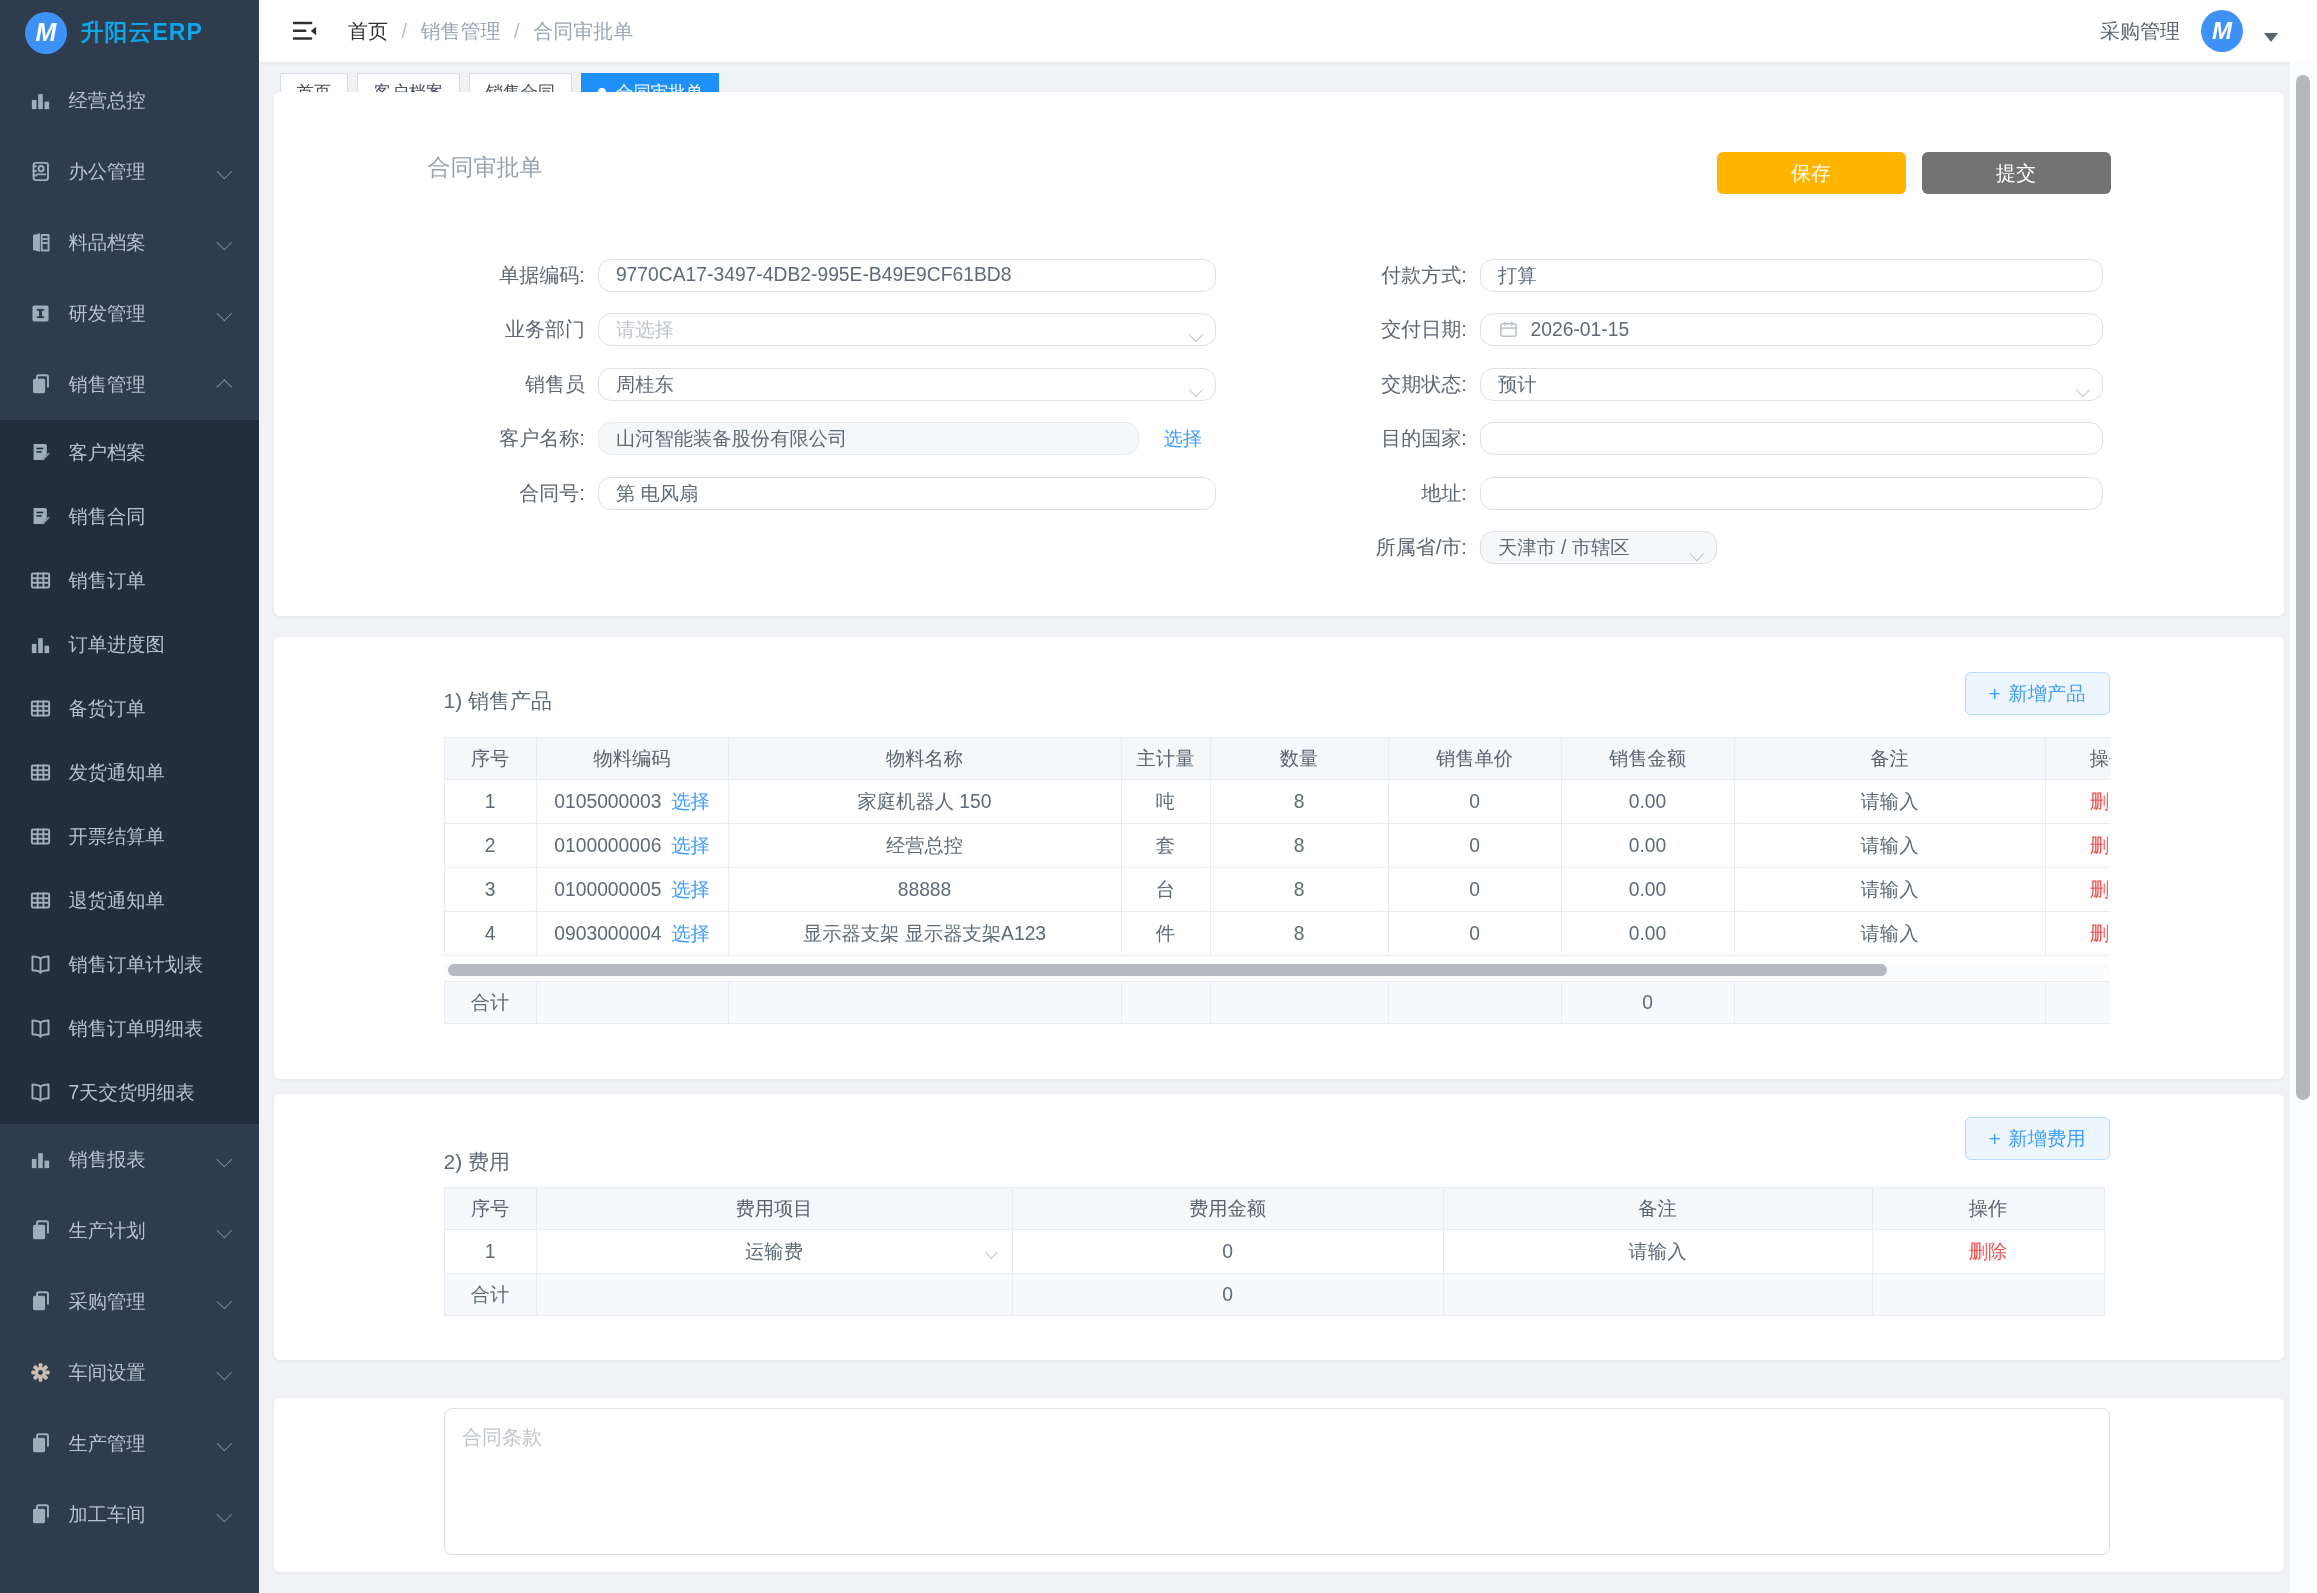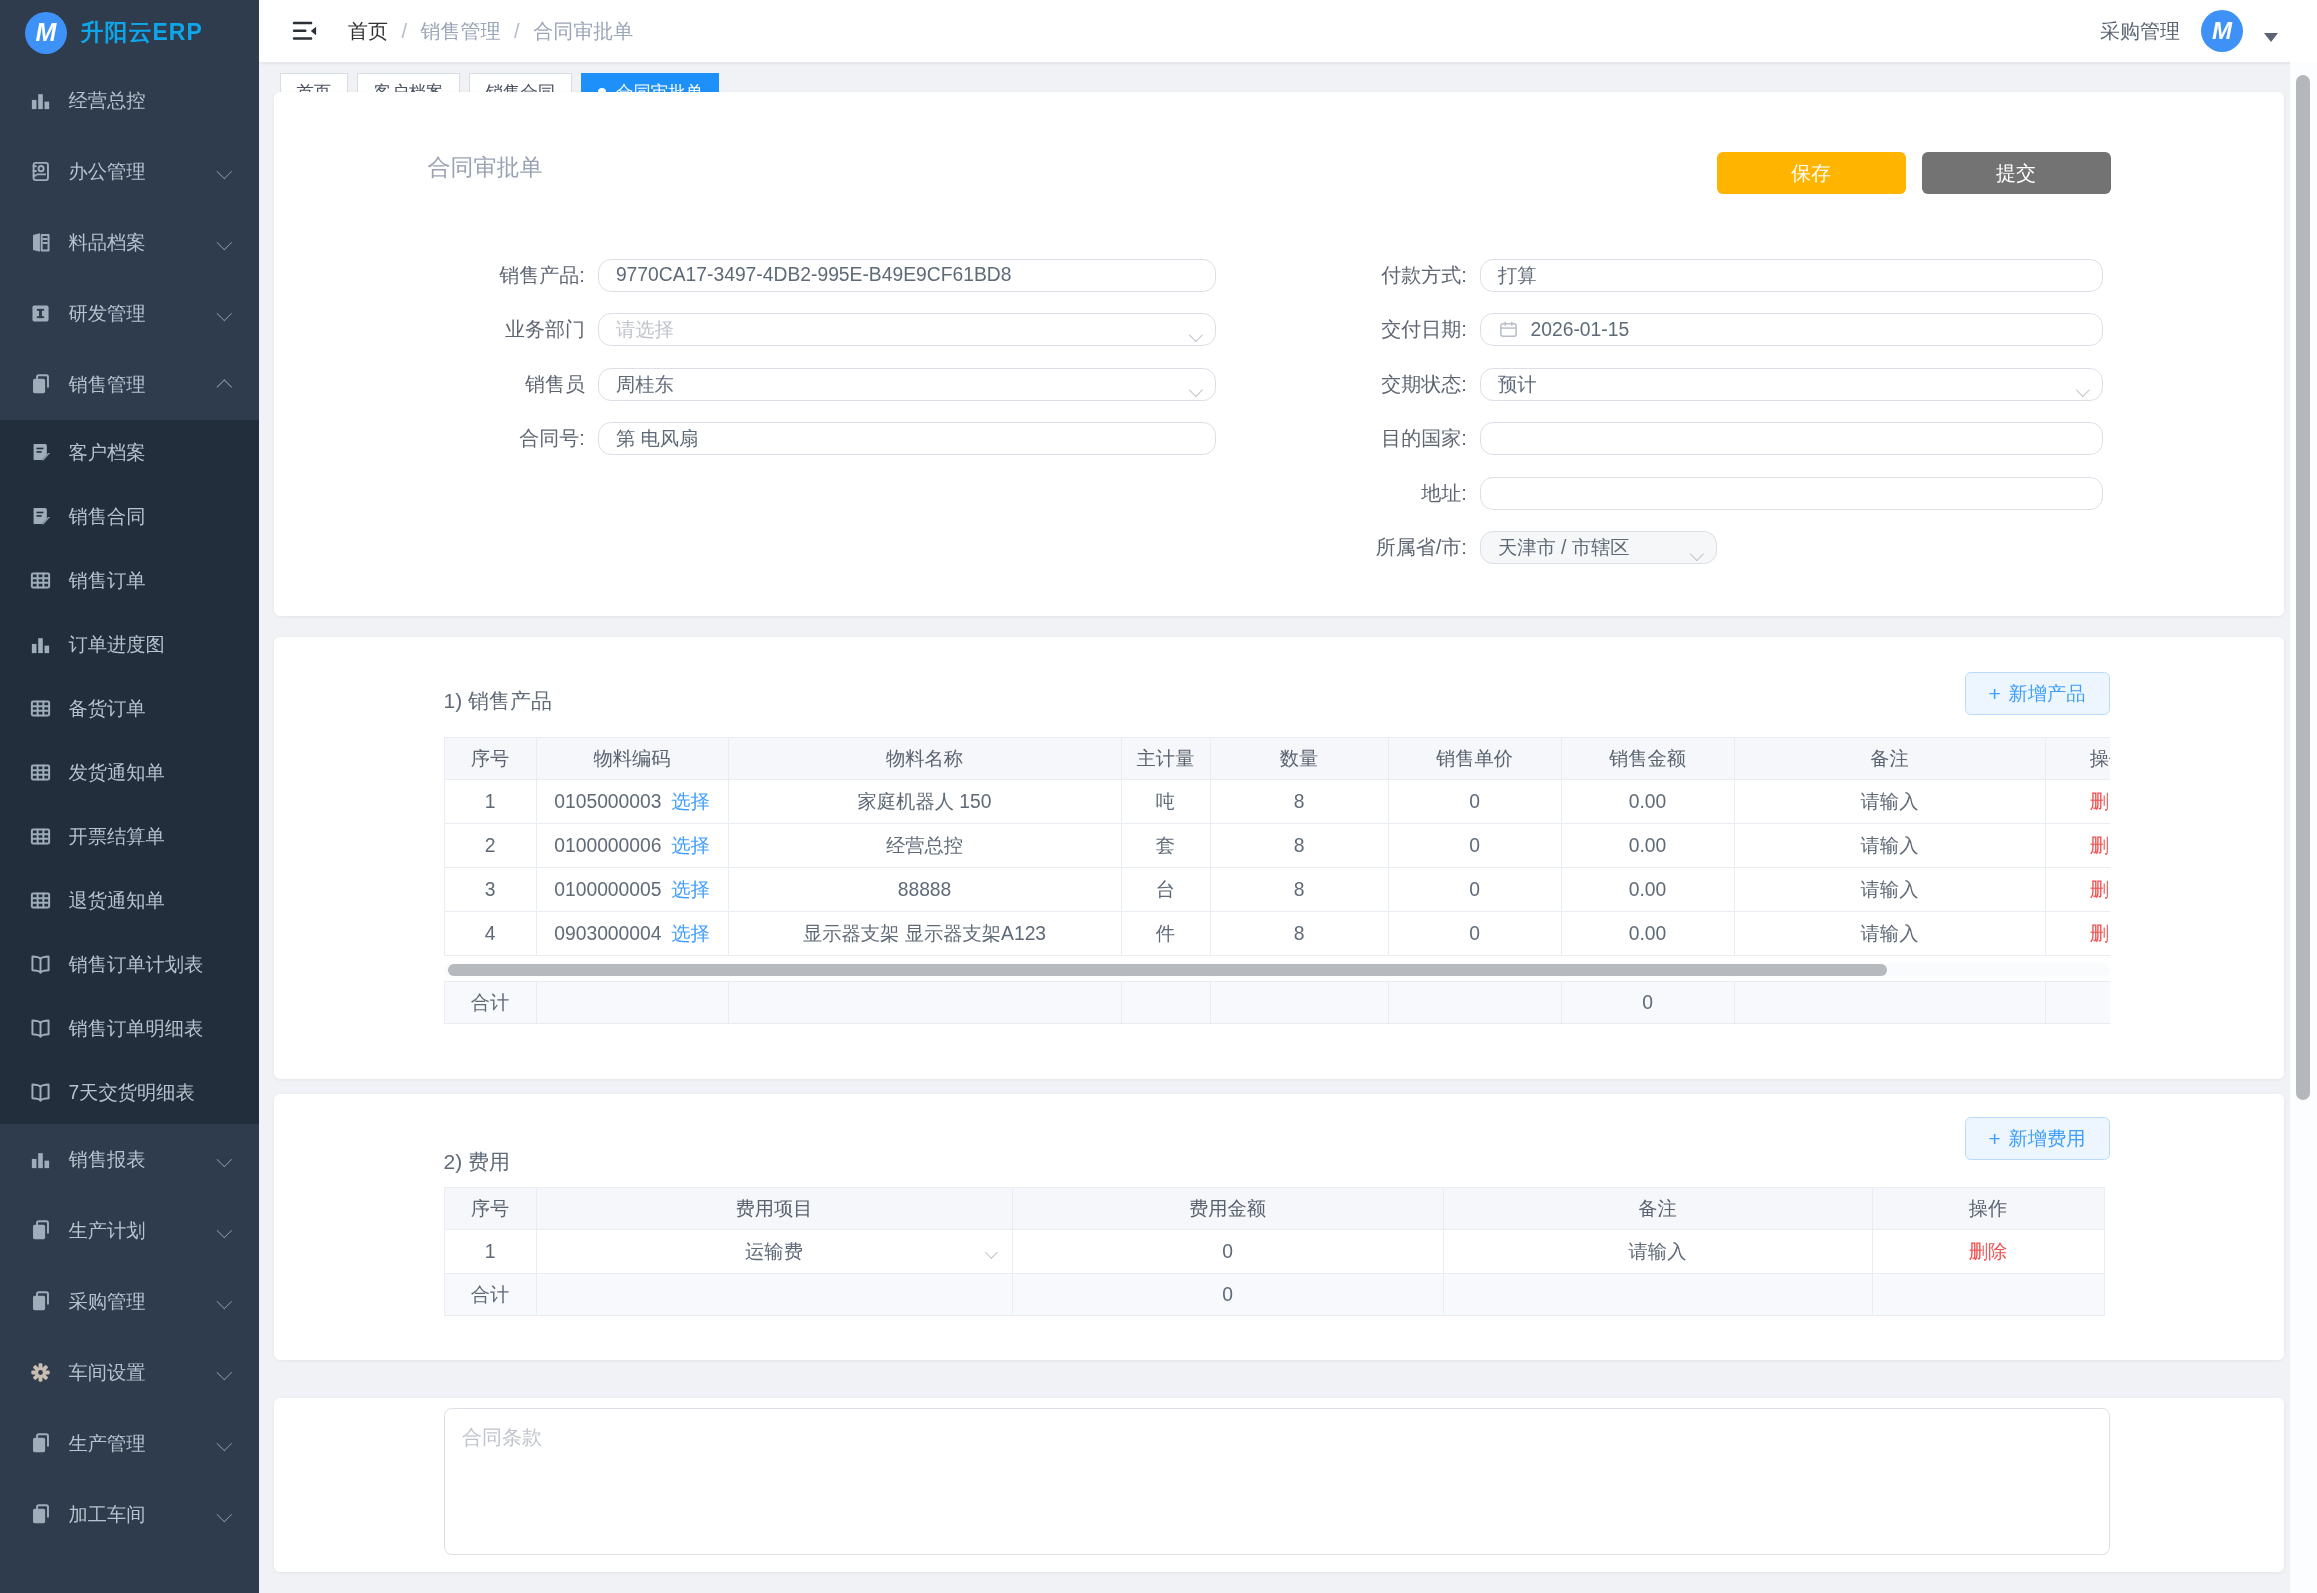--- a/index.html
+++ b/index.html
@@ -417,38 +417,45 @@
         </div>
     </div>
 
     <div class="card card1">
       <div class="form-title">合同审批单</div>
       <button class="btn btn-save">保存</button>
       <button class="btn btn-submit">提交</button>
 
       <div class="fcol fcol-left">
         <div class="frow">
-          <span class="flabel">销售产品:</span>
+          <span class="flabel">单据编码:</span>
           <div class="ctrl w640">
               <input value="9770CA17-3497-4DB2-995E-B49E9CF61BD8" style="">
             </div>
         </div>
         <div class="frow">
           <span class="flabel">业务部门</span>
           <div class="ctrl w640">
               <input placeholder="请选择" style="">
               <span class="sel-chev"></span>
             </div>
         </div>
         <div class="frow">
           <span class="flabel">销售员</span>
           <div class="ctrl w640">
               <input value="周桂东" style="">
               <span class="sel-chev"></span>
             </div>
+        </div>
+        <div class="frow">
+          <span class="flabel">客户名称:</span>
+          <div class="ctrl w560 disabled">
+              <input disabled="" value="山河智能装备股份有限公司" style="">
+            </div>
+          <span class="link-blue">选择</span>
         </div>
         <div class="frow">
           <span class="flabel">合同号:</span>
           <div class="ctrl w640">
               <input value="第 电风扇" style="">
             </div>
         </div>
       </div>
 
       <div class="fcol fcol-right">

